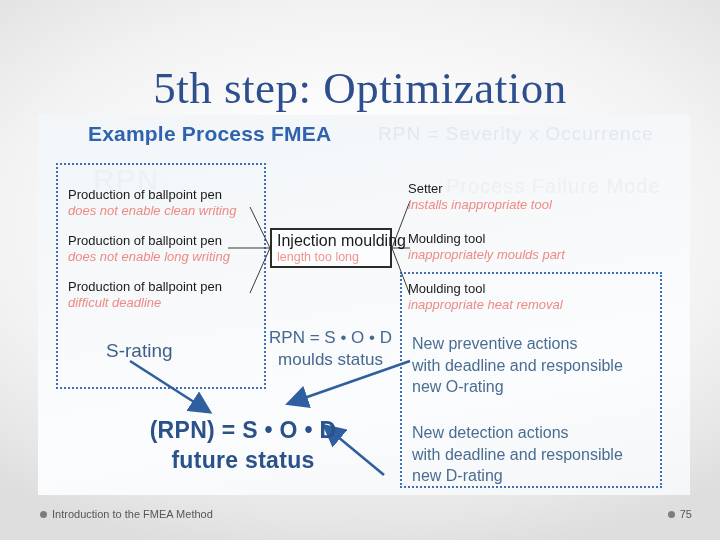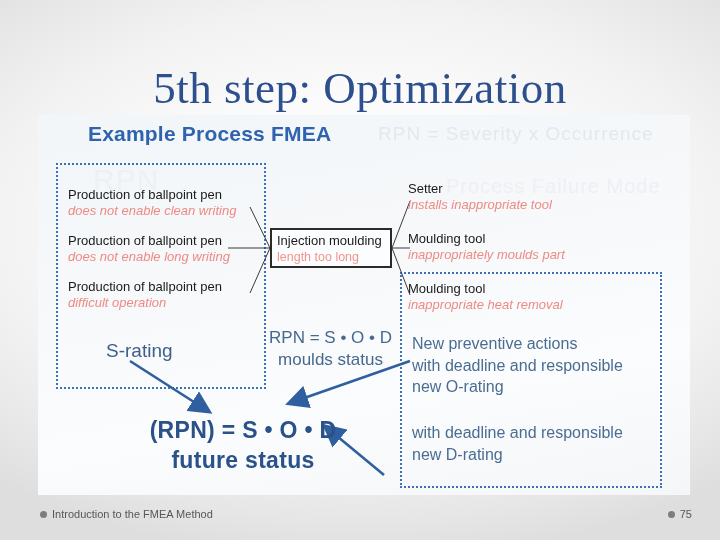--- a/index.html
+++ b/index.html
@@ -103,21 +103,21 @@
     position: absolute;
     left: 232px;
     top: 113px;
     width: 122px;
     height: 40px;
     border: 2px solid #2b2b2b;
     background: #fcfdfe;
     box-sizing: border-box;
     padding: 2px 4px 0 5px;
   }
-  .center-box .l1 { font-size: 13px; color: #1a1a1a; line-height: 17px; white-space: nowrap; }
+  .center-box .l1 { font-size: 16px; color: #1a1a1a; line-height: 17px; white-space: nowrap; }
   .center-box .l2 { font-size: 12.5px; color: #f3938c; line-height: 17px; white-space: nowrap; }
 
   
   .s-rating {
     position: absolute;
     left: 68px;
     top: 225px;
     font-size: 19px;
     color: #3f5f8a;
     white-space: nowrap;
@@ -241,21 +241,21 @@
     <div class="cause c-l1">
       <div class="l1">Production of ballpoint pen</div>
       <div class="l2">does not enable clean writing</div>
     </div>
     <div class="cause c-l2">
       <div class="l1">Production of ballpoint pen</div>
       <div class="l2">does not enable long writing</div>
     </div>
     <div class="cause c-l3">
       <div class="l1">Production of ballpoint pen</div>
-      <div class="l2">difficult operation</div>
+      <div class="l2">difficult deadline</div>
     </div>
 
     <div class="cause c-r1">
       <div class="l1">Setter</div>
       <div class="l2">installs inappropriate tool</div>
     </div>
     <div class="cause c-r2">
       <div class="l1">Moulding tool</div>
       <div class="l2">inappropriately moulds part</div>
     </div>
@@ -281,20 +281,21 @@
       <div>future status</div>
     </div>
 
     <div class="actions act-prev">
       <div>New preventive actions</div>
       <div>with deadline and responsible</div>
       <div>new O-rating</div>
     </div>
 
     <div class="actions act-det">
+      <div>New detection actions</div>
       <div>with deadline and responsible</div>
       <div>new D-rating</div>
     </div>
 
   </div>
 
   <div class="footer-left">
     <span class="bullet"></span><span>Introduction to the FMEA Method</span>
   </div>
   <div class="footer-right">

